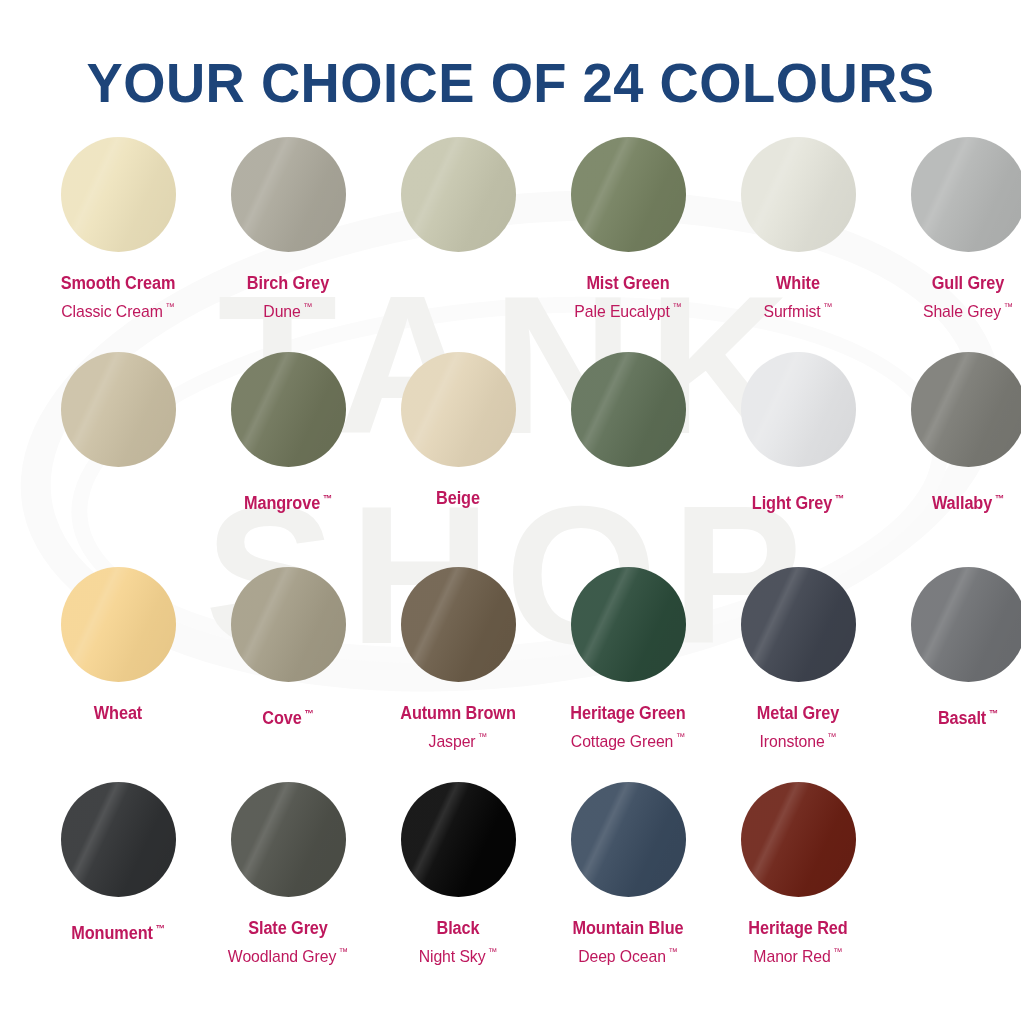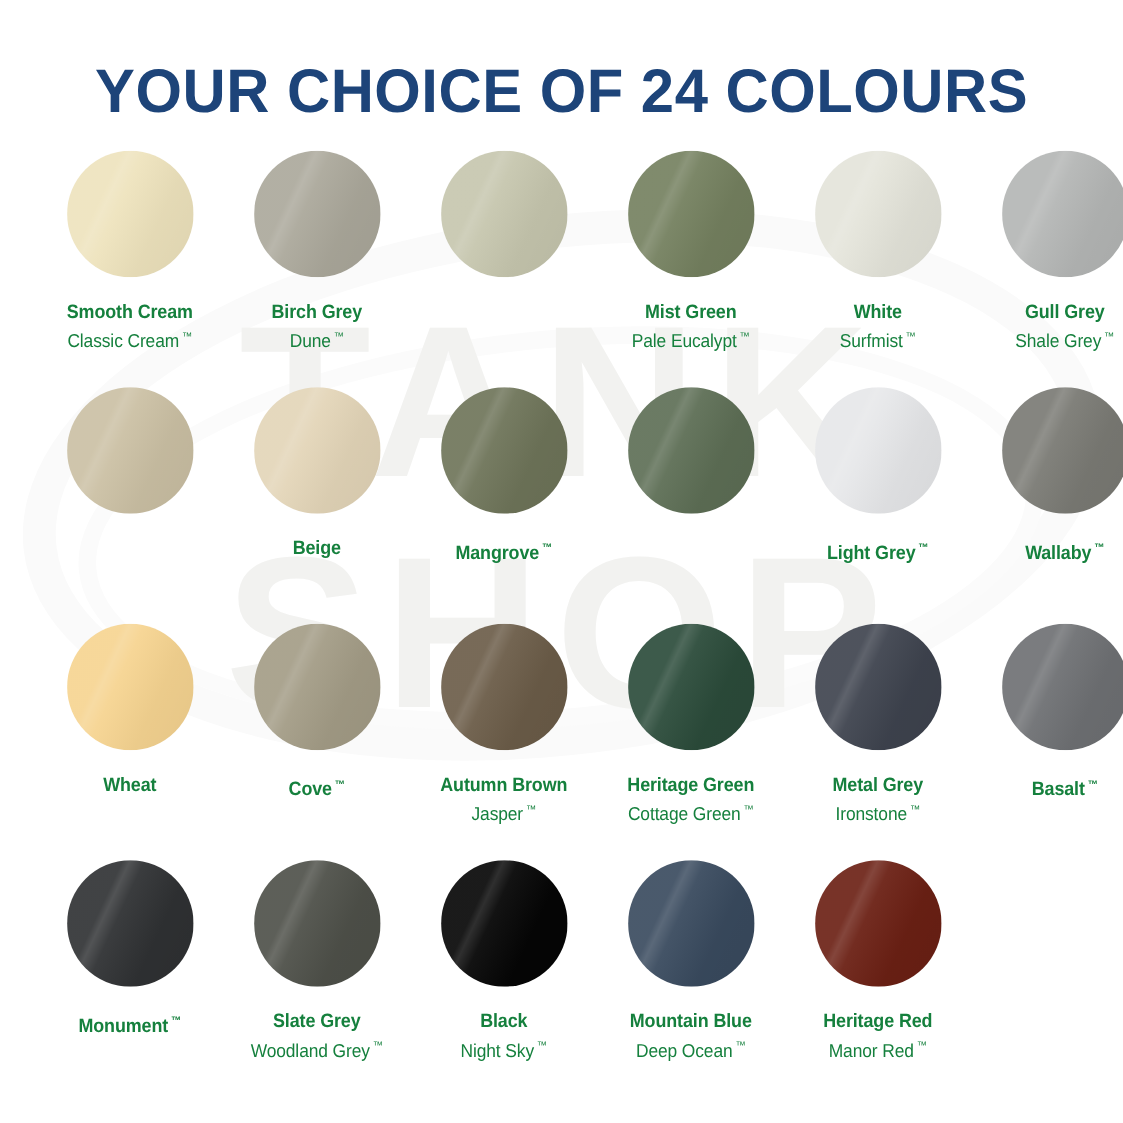--- a/index.html
+++ b/index.html
@@ -122,21 +122,21 @@
         rgba(255,255,255,0.17) 34%,
         rgba(255,255,255,0.055) 42%,
         rgba(0,0,0,0.045) 68%,
         rgba(0,0,0,0.065) 100%);
   }
 
   .labels {
     margin-top: 20px;
     width: 170px;
     text-align: center;
-    color: #15803d;
+    color: #be185d;
   }
 
   .name {
     font-family: "Liberation Sans", sans-serif;
     font-weight: bold;
     font-size: 17.5px;
     line-height: 23px;
     letter-spacing: -0.1px;
     transform: scaleX(0.93);
     white-space: nowrap;
@@ -210,29 +210,29 @@
           <div class="swatch" style="background-color: rgb(180, 182, 181);"></div>
           <div class="labels">
             <div class="name">Gull Grey</div>
             <div class="sub">Shale Grey<span class="tm"> ™</span></div>
           </div>
         </div>
         <div class="cell">
           <div class="swatch" style="background-color: rgb(203, 192, 164);"></div>
         </div>
         <div class="cell">
+          <div class="swatch" style="background-color: rgb(110, 116, 89);"></div>
+          <div class="labels">
+            <div class="name">Mangrove<span class="tm"> ™</span></div>
+          </div>
+        </div>
+        <div class="cell">
           <div class="swatch" style="background-color: rgb(227, 213, 184);"></div>
           <div class="labels">
             <div class="name">Beige</div>
-          </div>
-        </div>
-        <div class="cell">
-          <div class="swatch" style="background-color: rgb(110, 116, 89);"></div>
-          <div class="labels">
-            <div class="name">Mangrove<span class="tm"> ™</span></div>
           </div>
         </div>
         <div class="cell">
           <div class="swatch" style="background-color: rgb(93, 110, 85);"></div>
         </div>
         <div class="cell">
           <div class="swatch" style="background-color: rgb(230, 231, 233);"></div>
           <div class="labels">
             <div class="name">Light Grey<span class="tm"> ™</span></div>
           </div>

